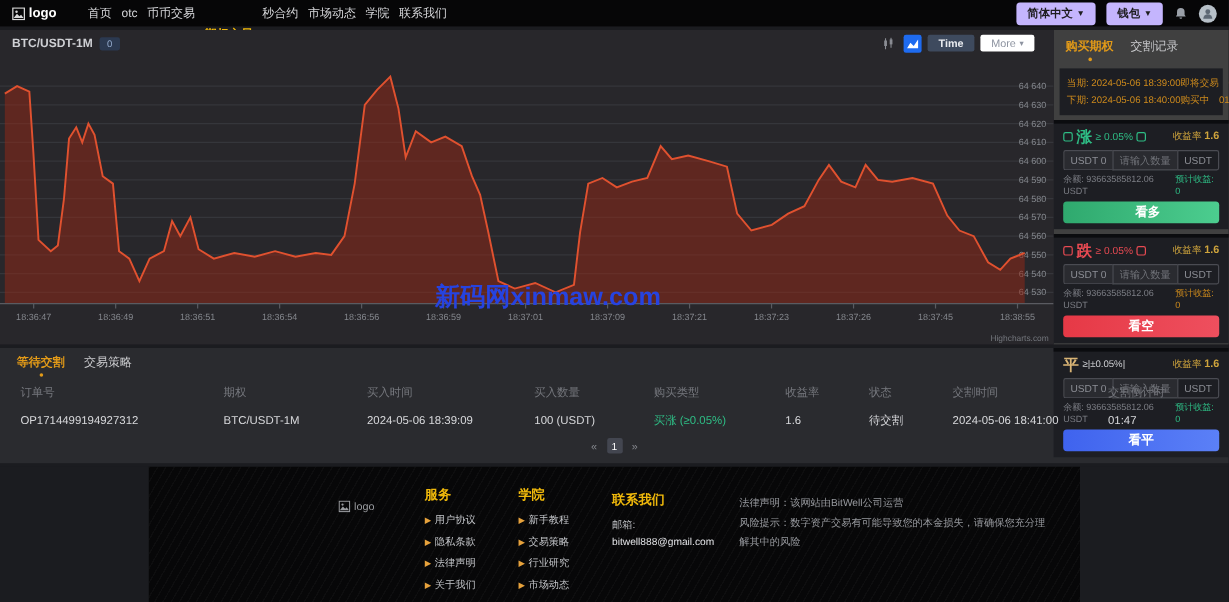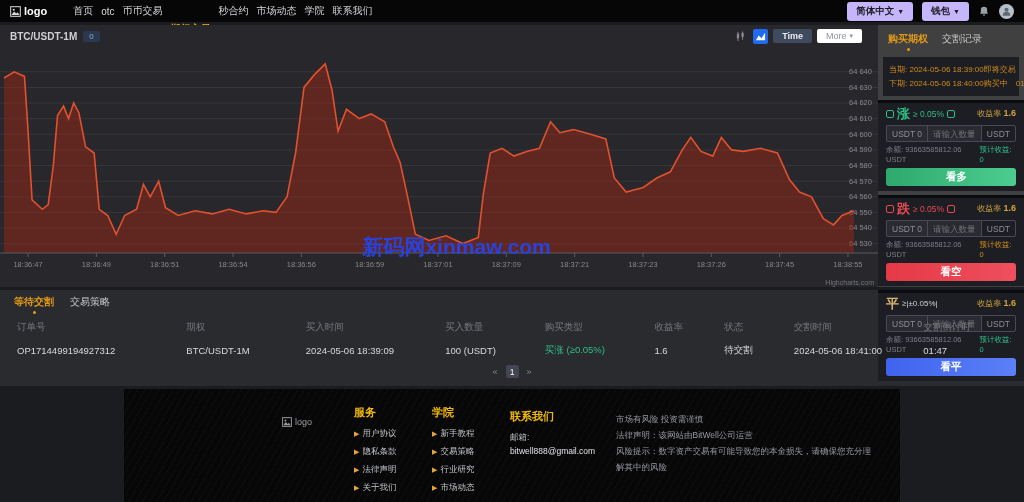--- a/index.html
+++ b/index.html
@@ -380,18 +380,17 @@
           <div class="f-item"><span class="arrow">▶</span>行业研究</div>
           <div class="f-item"><span class="arrow">▶</span>市场动态</div>
         </div>
       </div>
     <div class="f-contact">
       <div class="f-title">联系我们</div>
       <div class="lbl">邮箱:</div>
       <div class="mail">bitwell888@gmail.com</div>
     </div>
     <div class="f-disc">
-      <div>市场有风险 投资需谨慎</div>
       <div>法律声明：该网站由BitWell公司运营</div>
       <div>风险提示：数字资产交易有可能导致您的本金损失，请确保您充分理解其中的风险</div>
     </div>
   </div>
 </footer>
 
 </body></html>

